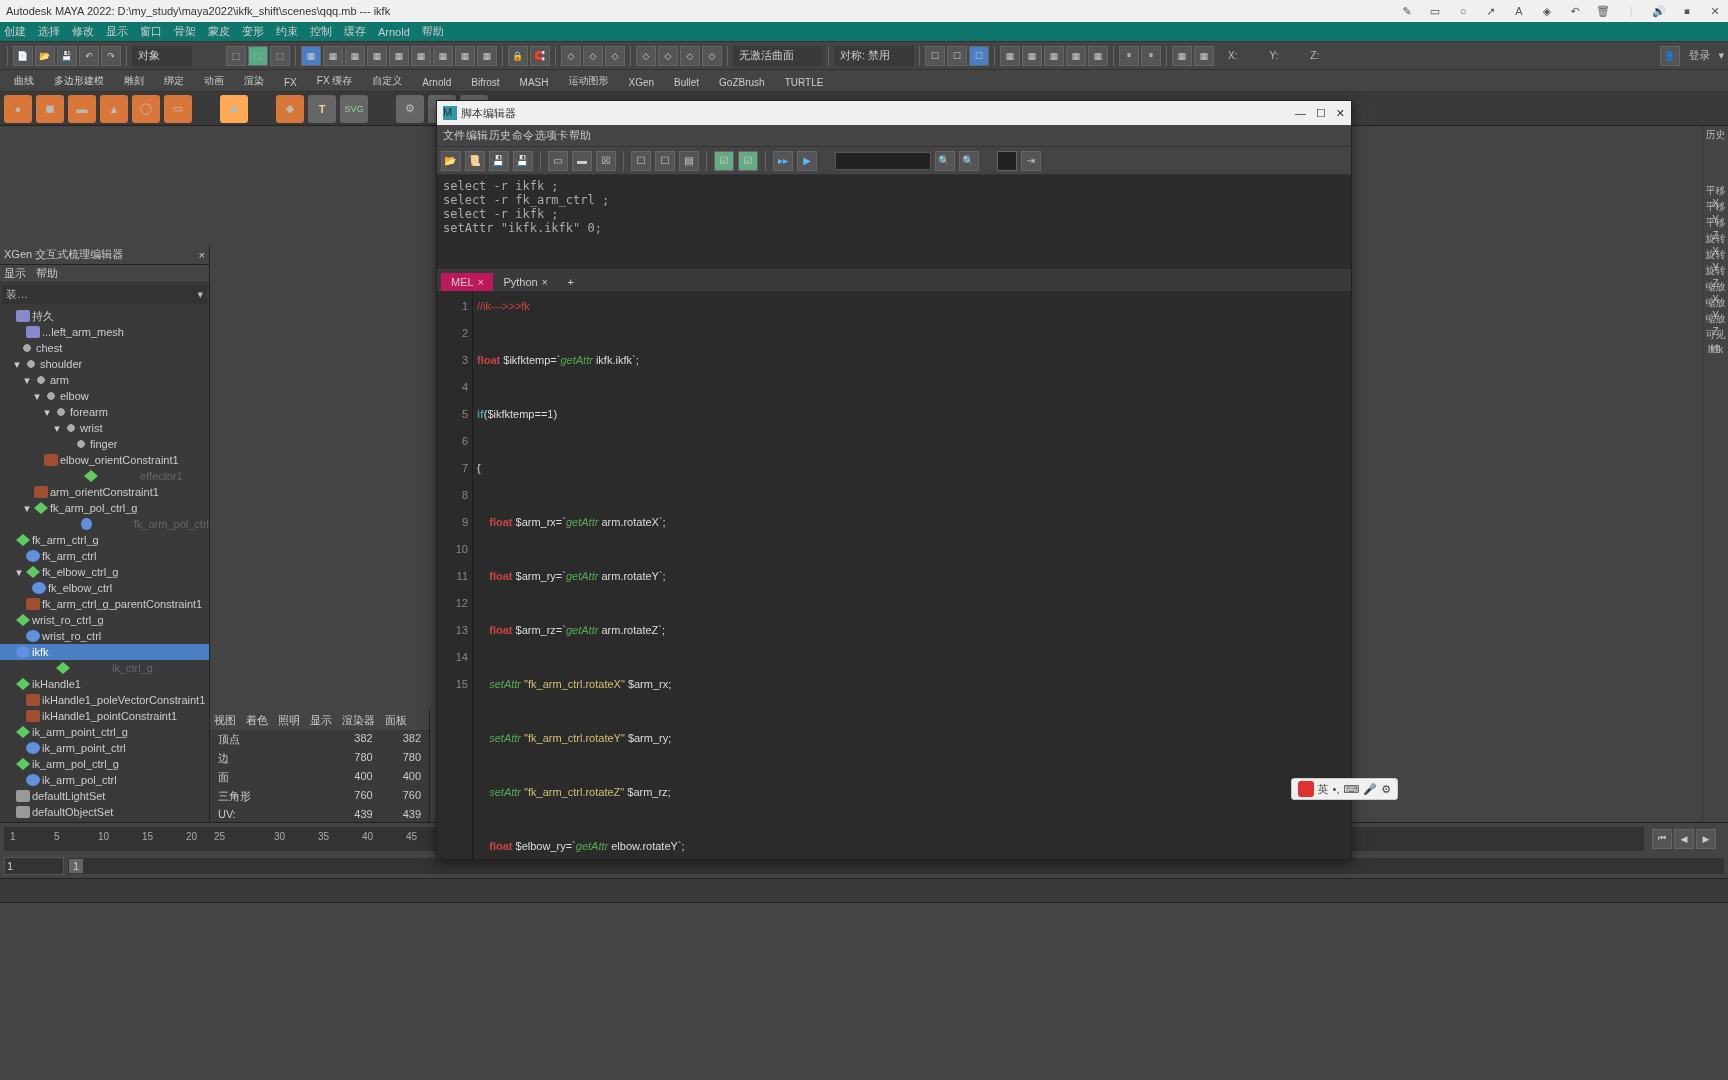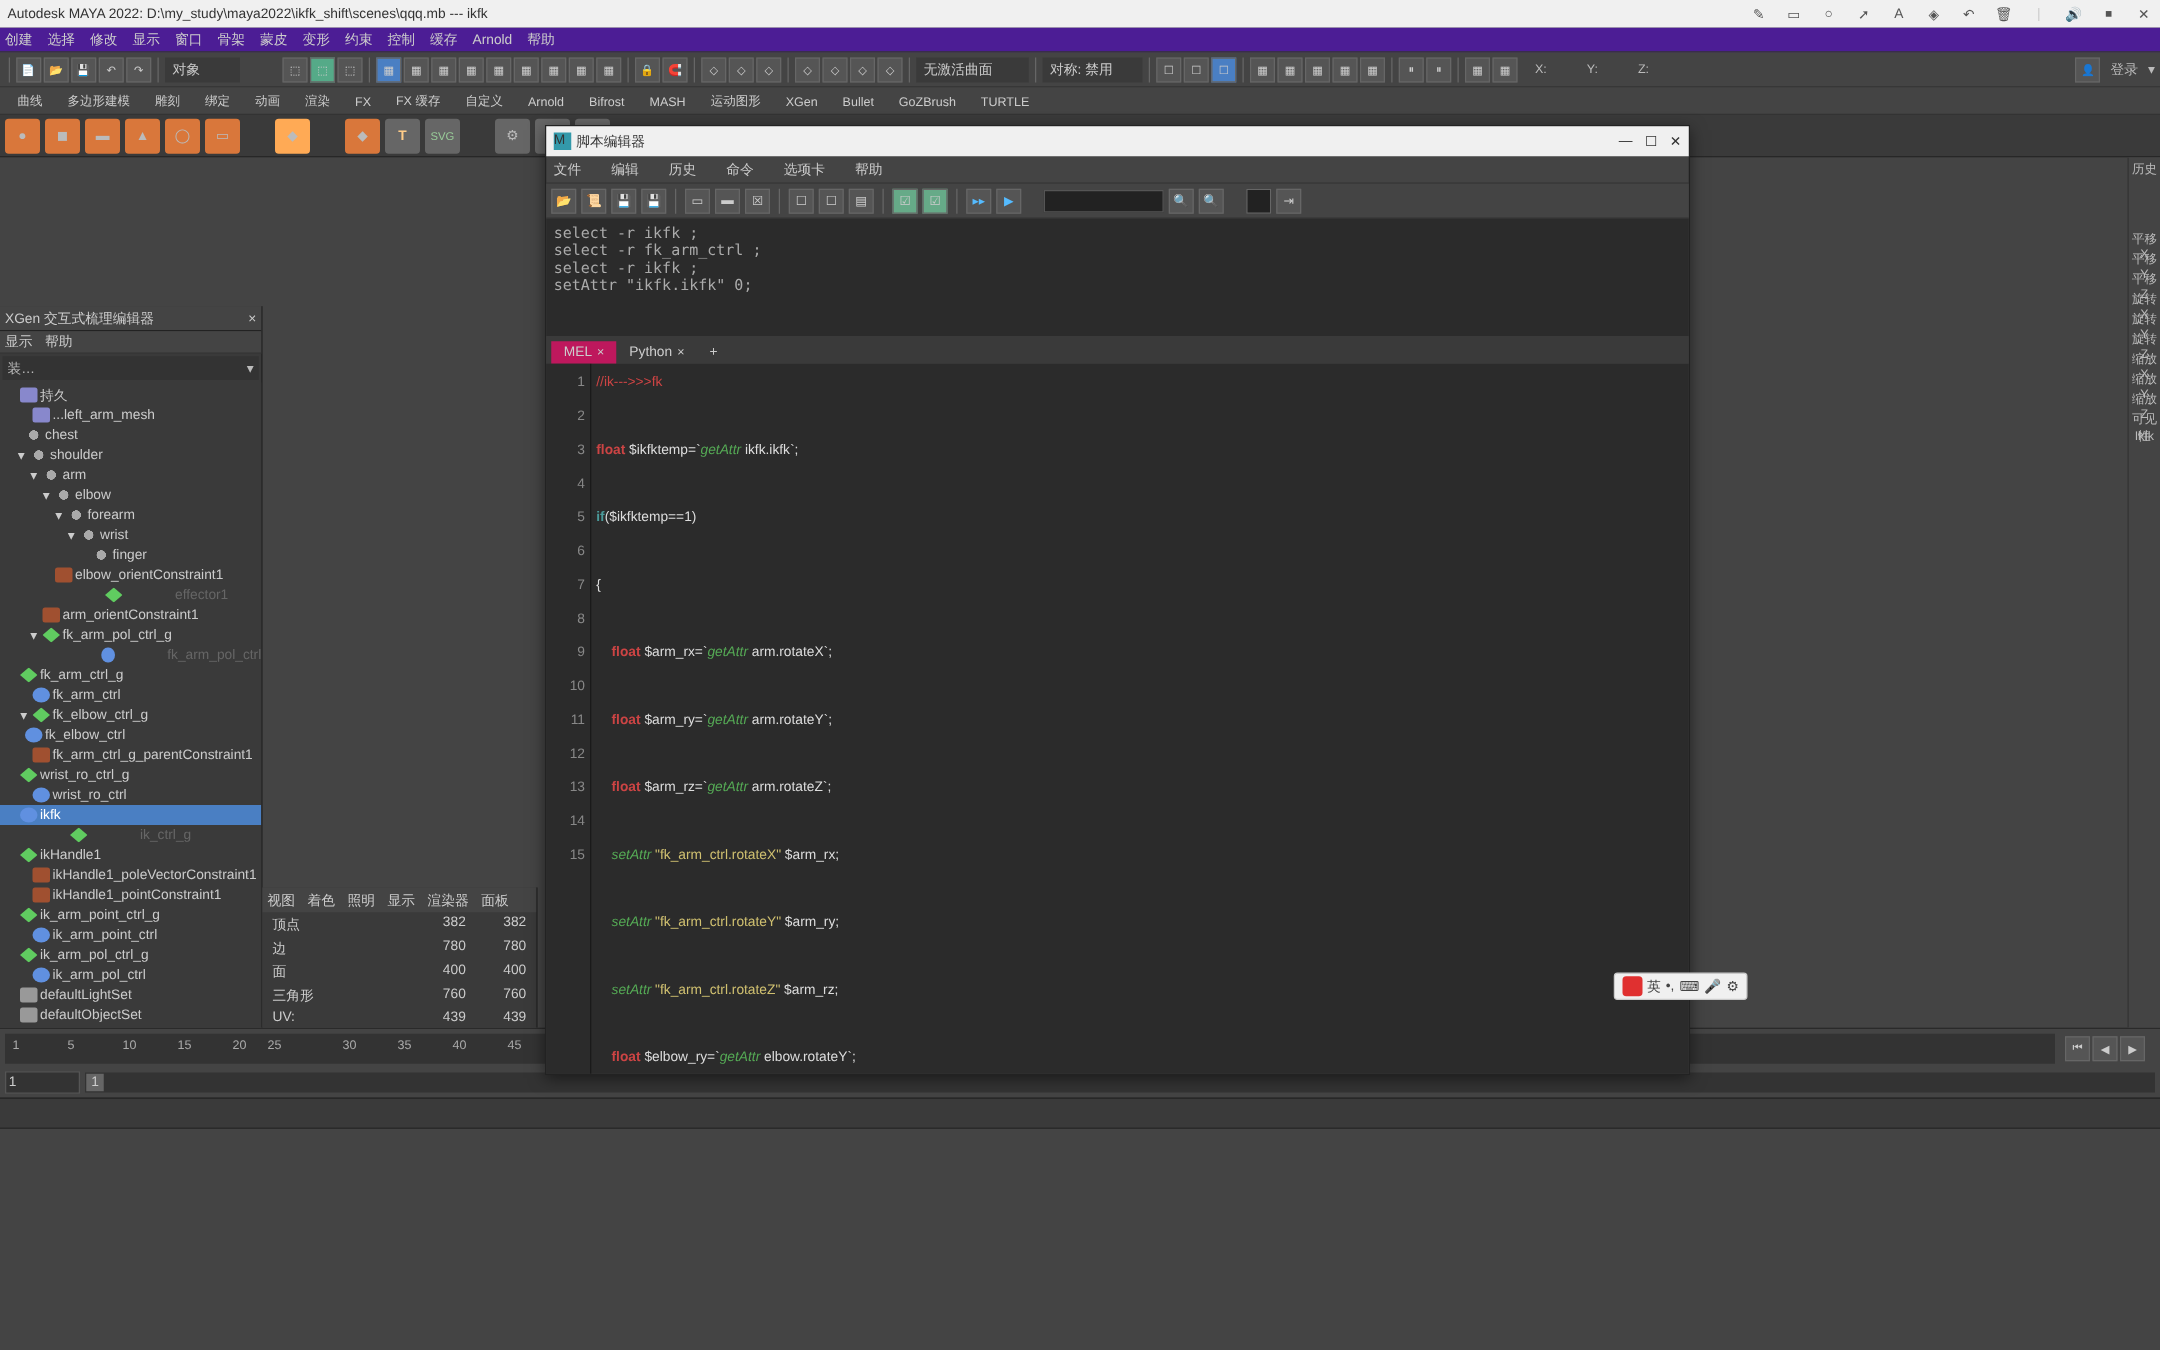--- a/index.html
+++ b/index.html
@@ -2,21 +2,21 @@
 <html><head>
   <meta charset="utf-8">
   <style>
     * { margin: 0; padding: 0; box-sizing: border-box; font-family: "Microsoft YaHei", sans-serif; font-size: 11px; }
     body { background: #444; color: #bbb; width: 1728px; height: 1080px; overflow: hidden; position: relative; }
     
     .titlebar { background: #f0f0f0; color: #333; height: 22px; display: flex; align-items: center; padding: 0 6px; font-size: 11px; position: relative; }
     .titlebar-right-icons { position: absolute; right: 4px; top: 0; display: flex; gap: 10px; align-items: center; height: 22px; color: #555; }
     .titlebar-right-icons span { width: 18px; text-align: center; cursor: pointer; }
     
-    .main-menu { background: #4c1d95; height: 20px; display: flex; align-items: center; padding: 0 4px; gap: 12px; color: #ccc; font-size: 12px; border-bottom: 1px solid #333; }
+    .main-menu { background: #0f766e; height: 20px; display: flex; align-items: center; padding: 0 4px; gap: 12px; color: #ccc; font-size: 12px; border-bottom: 1px solid #333; }
     .main-menu span { cursor: pointer; }
     
     .toolbar1 { background: #444; height: 28px; display: flex; align-items: center; padding: 0 4px; gap: 2px; border-bottom: 1px solid #333; }
     .tb-btn { width: 20px; height: 20px; background: #555; border: 1px solid #666; display: inline-flex; align-items: center; justify-content: center; color: #ccc; font-size: 9px; }
     .tb-sep { width: 1px; height: 20px; background: #666; margin: 0 3px; }
     .tb-drop { background: #3a3a3a; color: #ccc; padding: 2px 6px; min-width: 60px; height: 20px; display: inline-flex; align-items: center; font-size: 11px; }
     
     .tabs-row { background: #444; height: 22px; display: flex; align-items: flex-end; padding: 0 4px; border-bottom: 1px solid #333; }
     .htab { padding: 3px 10px; color: #ccc; font-size: 10px; cursor: pointer; }
     
@@ -65,21 +65,21 @@
     
     .cmd-area { height: 24px; background: #3a3a3a; border-top: 1px solid #222; }
     .status-area { height: 20px; background: #444; border-top: 1px solid #222; }
     
     
     .script-editor { position: absolute; left: 436px; top: 100px; width: 916px; height: 760px; background: #444; border: 1px solid #222; box-shadow: 0 3px 12px rgba(0,0,0,0.5); display: flex; flex-direction: column; z-index: 100;}
     .se-title { height: 24px; background: #f0f0f0; display: flex; align-items: center; justify-content: space-between; padding: 0 6px; font-size: 11px; color: #333;}
     .se-title-txt { display: flex; align-items: center; gap: 4px;}
     .se-title-ctrls { display: flex; gap: 10px; font-size: 14px; color: #333;}
     .se-title-ctrls span { cursor: pointer; }
-    .se-menu { height: 22px; display: flex; gap: 24px; align-items: center; padding: 0 6px; font-size: 12px; color: #ccc; border-bottom: 1px solid #333;}
+    .se-menu { height: 22px; display: flex; gap: 1px; align-items: center; padding: 0 6px; font-size: 12px; color: #ccc; border-bottom: 1px solid #333;}
     .se-tb { height: 28px; display: flex; gap: 4px; align-items: center; padding: 0 4px; border-bottom: 1px solid #333; background: #444;}
     .se-tb-btn { width: 20px; height: 20px; background: #555; border: 1px solid #666; display: inline-flex; align-items:center; justify-content: center; color: #ccc; font-size: 10px;}
     .se-tb-btn.on { background: #6a8; }
     .se-tb-search { flex: 0 0 96px; height: 18px; background: #222; border: 1px solid #555; }
     
     .se-history { height: 94px; background: #2b2b2b; color: #aaa; font-family: Consolas, monospace; font-size: 12px; padding: 4px 6px; overflow: hidden; white-space: pre;}
     
     .se-tabs { height: 22px; display: flex; align-items: flex-end; padding: 0 4px; background: #3a3a3a; }
     .se-tab { padding: 3px 10px; font-size: 11px; color: #ccc; cursor: pointer; display: flex; align-items: center; gap: 4px;}
     .se-tab.active { background: #be185d; }
@@ -334,21 +334,21 @@
         <div class="ol-item" style="padding-left: 14px;">
           <span class="ol-exp"></span>
           <span class="ol-icon curve"></span>
           <span>fk_arm_ctrl</span>
         </div>
         <div class="ol-item" style="padding-left: 14px;">
           <span class="ol-exp">▾</span>
           <span class="ol-icon loc"></span>
           <span>fk_elbow_ctrl_g</span>
         </div>
-        <div class="ol-item" style="padding-left: 8px;">
+        <div class="ol-item" style="padding-left: 20px;">
           <span class="ol-exp"></span>
           <span class="ol-icon curve"></span>
           <span>fk_elbow_ctrl</span>
         </div>
         <div class="ol-item" style="padding-left: 14px;">
           <span class="ol-exp"></span>
           <span class="ol-icon constraint"></span>
           <span>fk_arm_ctrl_g_parentConstraint1</span>
         </div>
         <div class="ol-item" style="padding-left: 4px;">

